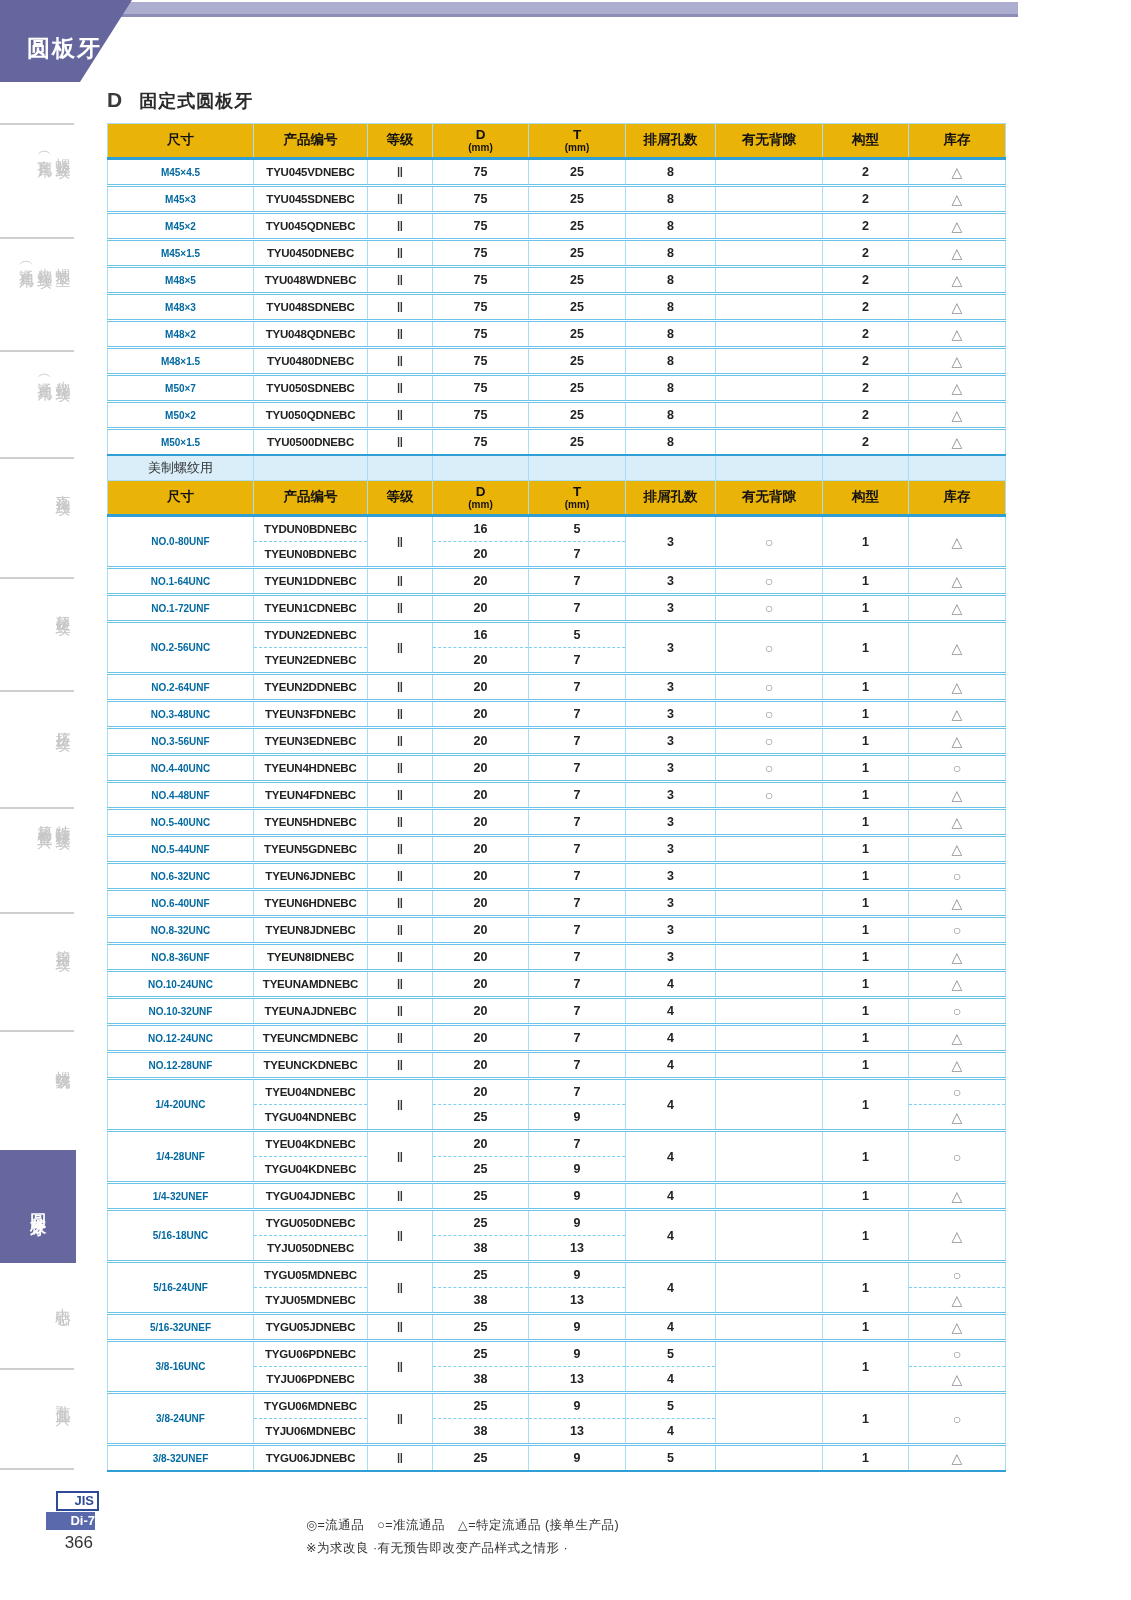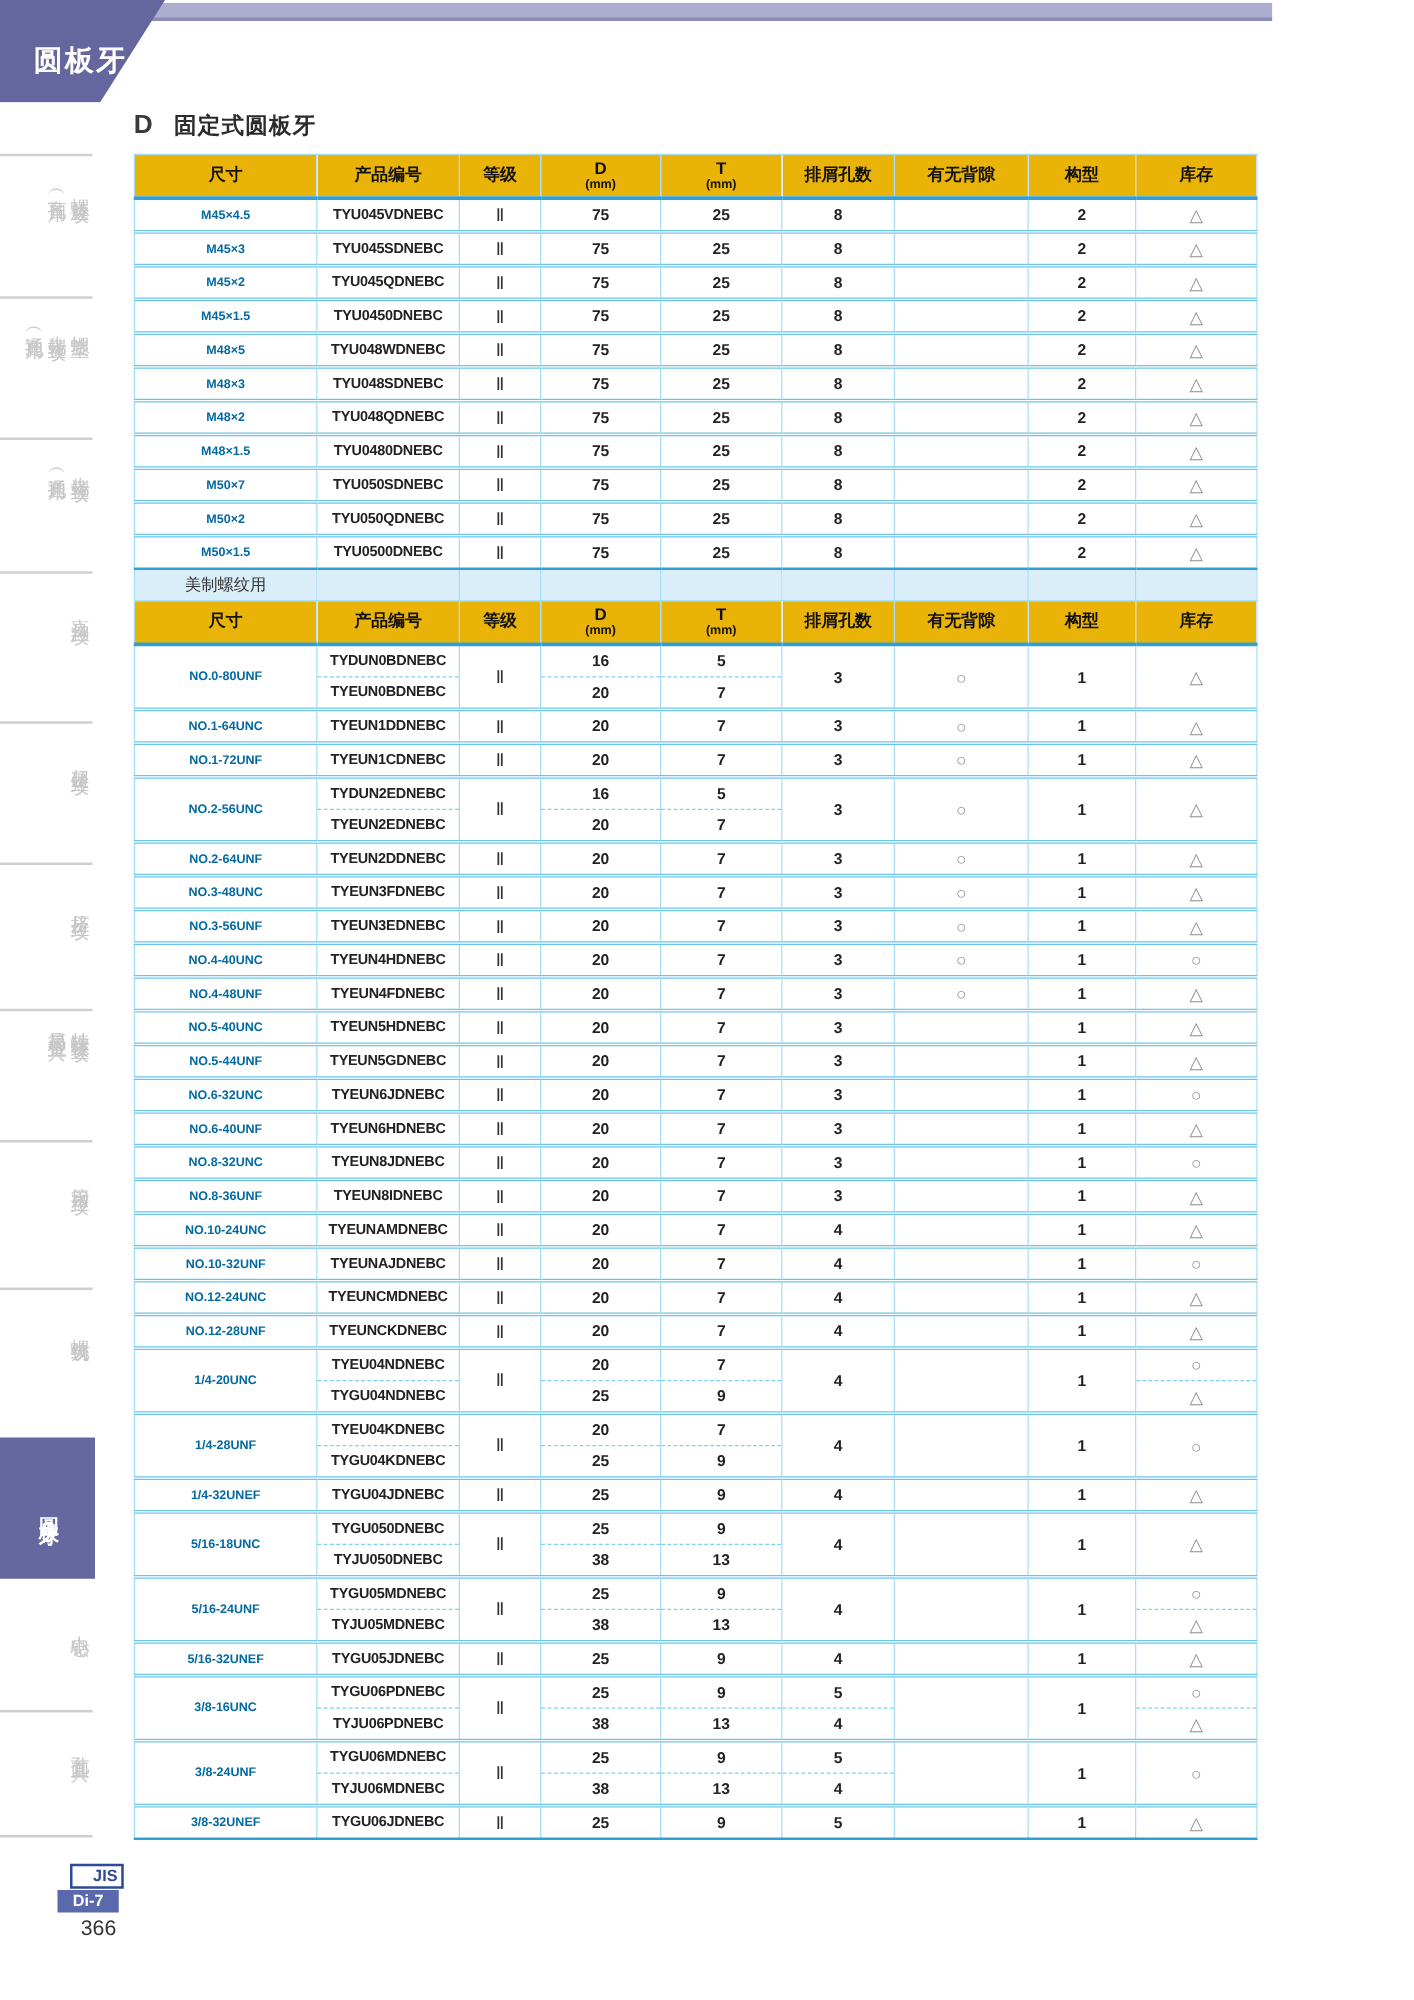--- a/index.html
+++ b/index.html
@@ -45,21 +45,21 @@
   .c-grade{font-size:14px;color:#333;}
   .c-num{font-weight:bold;font-size:12.5px;color:#222;}
   .c-sym{font-size:14px;color:#8f8f8f;}
   .section-row td{height:25px;background:#d9eef9;border-top:2px solid #2f9fd6;
                   border-bottom:1px solid #a8def5;font-size:13px;color:#333;}
 
   
   .jis-badge{position:absolute;left:56px;top:1491px;width:36px;height:16px;border:2px solid #2e4a96;
              color:#2e4a96;font-weight:bold;font-size:13px;text-align:right;padding-right:3px;line-height:16px;background:#fff;}
   .di-badge{position:absolute;left:46px;top:1512px;width:49px;height:18px;background:#5a68ac;
-            color:#fff;font-weight:bold;font-size:13px;text-align:center;line-height:18px;}
+            color:#fff;font-weight:bold;font-size:13px;text-align:right;line-height:18px;}
   .page-number{position:absolute;left:30px;top:1533px;width:63px;text-align:right;
                font-size:17px;color:#333;}
   .logo{position:absolute;left:104px;top:1506px;display:flex;}
   .logo-mark{width:44px;height:50px;margin-top:6px;}
   .logo-text{margin-left:5px;}
   .logo-tagline{font-size:14px;color:#222;letter-spacing:1px;font-weight:bold;}
   .logo-word{font-size:32px;font-weight:bold;color:#1c4a9c;letter-spacing:1px;line-height:1.0;}
   .legend{position:absolute;left:306px;top:1517px;font-size:12.5px;color:#333;}
   .legend div{margin-bottom:6px;letter-spacing:0.5px;}
 </style>
@@ -696,14 +696,18 @@
           </tr>
         </tbody>
     </table>
   </div>
 
   <div class="jis-badge">JIS</div>
   <div class="di-badge">Di-7</div>
   <div class="page-number">366</div>
 
 
+  <div class="legend">
+    <div>◎=流通品　○=准流通品　△=特定流通品 (接单生产品)</div>
+    <div>※为求改良 ·有无预告即改变产品样式之情形 ·</div>
+  </div>
 
 </div>
 
 </body></html>

